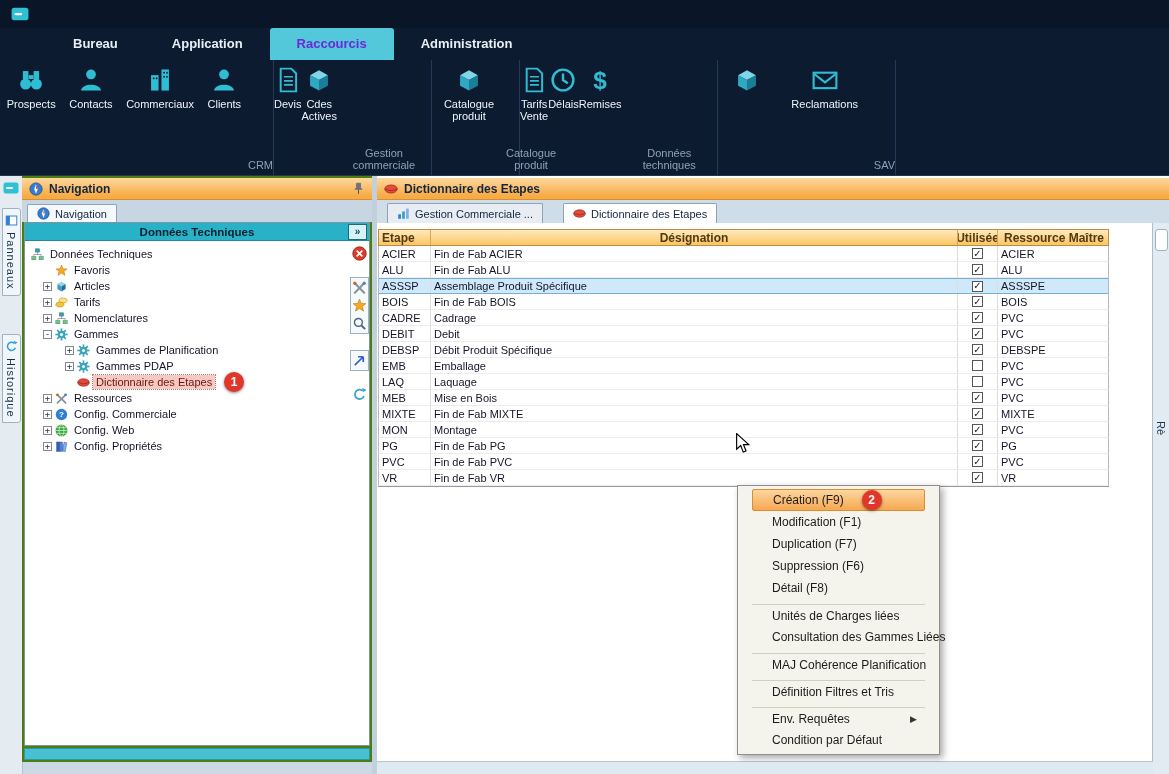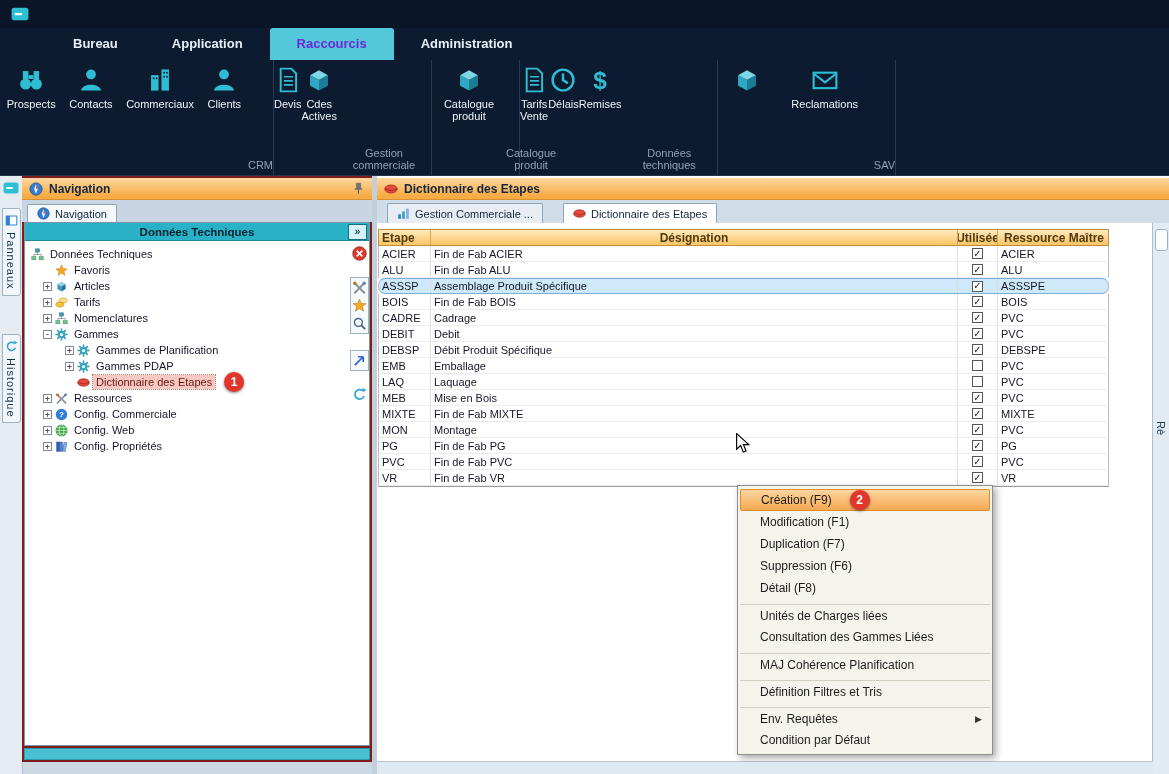--- a/index.html
+++ b/index.html
@@ -26,21 +26,21 @@
   
   #app{position:absolute;left:0;top:176px;right:0;bottom:0;background:#ccd9e4;}
   
   #side-strip{position:absolute;left:0;top:0;bottom:0;width:22px;background:#e4ebf1;border-right:1px solid #b4c3cf;display:flex;flex-direction:column;align-items:center;}
   .strip-icon{width:18px;height:16px;margin:4px 0 12px;}
   .vtab{display:flex;flex-direction:column;align-items:center;gap:5px;border:1px solid #9fb2c2;background:#f0f6fa;border-radius:0 3px 3px 0;padding:5px 1px;width:19px;box-sizing:border-box;}
   .vtab + .vtab{margin-top:38px;}
   .vicon{width:13px;height:13px;}
   .vlabel{writing-mode:vertical-rl;font-size:11px;color:#16324a;letter-spacing:1px;}
   
-  #nav{position:absolute;left:22px;top:0;bottom:12px;width:350px;background:#7f1d1d;}
+  #nav{position:absolute;left:22px;top:0;bottom:12px;width:350px;background:#4d7c0f;}
   .panel-title{position:absolute;left:0;right:0;top:2px;height:22px;display:flex;align-items:center;gap:6px;padding:0 7px;box-sizing:border-box;
     background:linear-gradient(180deg,#fdd89f 0%,#f7ab45 85%);border-bottom:1px solid #d98f2e;color:#13253f;font-weight:bold;font-size:12px;}
   .pticon{width:14px;height:14px;flex:none;}
   .pin{width:13px;height:13px;margin-left:auto;flex:none;}
   .nav-tabs{position:absolute;left:0;right:0;top:24px;height:22px;background:#c7d6e2;display:flex;align-items:flex-end;padding-left:5px;box-sizing:border-box;}
   .ntab{background:#f5f9fc;border:1px solid #8fa3b5;border-bottom:none;border-radius:2px 2px 0 0;padding:2px 9px;font-size:11px;color:#13253f;display:flex;align-items:center;gap:5px;}
   .dticon{width:13px;height:13px;flex:none;}
   .tree-wrap{position:absolute;left:2px;right:2px;top:46px;bottom:16px;background:#ffffff;border:1px solid #7f93a5;overflow:hidden;}
   .tree-header{height:17px;background:#29b2c7;border-bottom:1px solid #1f8a9a;display:flex;align-items:center;justify-content:center;position:relative;font-size:11.5px;font-weight:bold;color:#06222d;}
   .hdr-btn{position:absolute;right:2px;top:1px;width:17px;height:14px;background:#d8f3f8;border:1px solid #15707e;font-size:10px;line-height:13px;text-align:center;color:#0a4a56;font-weight:bold;}
@@ -69,28 +69,28 @@
   .dtab.active{background:#ffffff;}
   .grid-area{position:absolute;left:0;right:16px;top:47px;bottom:12px;background:#ffffff;overflow:hidden;}
   .table{position:absolute;left:1px;top:6px;width:731px;}
   .thead,.trow{display:grid;grid-template-columns:52px 527px 40px 112px;box-sizing:border-box;}
   .thead{height:17px;background:linear-gradient(180deg,#ffeabf,#fbc563);border:1px solid #c08c3e;font-weight:bold;color:#503a10;font-size:12px;}
   .th{display:flex;align-items:center;justify-content:center;border-right:1px solid #d8a858;overflow:hidden;white-space:nowrap;}
   .th:last-child{border-right:none;}
   .th-etape{justify-content:flex-start;padding-left:3px;}
   .trow{height:16px;border-left:1px solid #b9b9b9;border-right:1px solid #b9b9b9;border-bottom:1px solid #ececec;font-size:11px;color:#15152a;align-items:stretch;}
   .tbody{border-bottom:1px solid #9a9a9a;}
-  .trow.selected{background:#cfe9fb;border-top:1px solid #79aed6;border-bottom:1px solid #79aed6;border-radius:7px;}
+  .trow.selected{background:#cfe9fb;border-top:1px solid #79aed6;border-bottom:1px solid #79aed6;}
   .tcell{display:flex;align-items:center;border-right:1px solid #dedede;padding:0 3px;overflow:hidden;white-space:nowrap;}
   .tcell:last-child{border-right:none;}
   .c-used{justify-content:center;}
   .cb{width:11px;height:11px;box-sizing:border-box;border:1px solid #555;background:#fff;display:flex;align-items:center;justify-content:center;font-size:10px;color:#222;line-height:10px;}
   .cb.checked::before{content:"\2713";}
   
-  .ctx{position:absolute;left:360px;top:262px;width:256px;box-sizing:border-box;background:#f4f3ec;border:1px solid #8f8f8f;box-shadow:3px 3px 7px rgba(0,0,0,.35);padding:3px 2px;z-index:20;}
+  .ctx{position:absolute;left:360px;top:262px;width:203px;box-sizing:border-box;background:#f4f3ec;border:1px solid #8f8f8f;box-shadow:3px 3px 7px rgba(0,0,0,.35);padding:3px 14px;z-index:20;}
   .mitem{height:22px;display:flex;align-items:center;padding:0 8px 0 20px;font-size:12px;color:#1c1c1c;position:relative;box-sizing:border-box;cursor:default;}
   .mitem.divider{border-top:1px solid #d2cfc0;margin-top:5px;}
   .mitem.highlighted{background:linear-gradient(180deg,#fcd6a0,#f6a851);border:1px solid #dd8c2f;border-radius:2px;}
   .mlabel{white-space:nowrap;}
   .mbadge{margin-left:18px;}
   .submenu-arrow{margin-left:auto;font-size:9px;color:#333;}
   .submenu-arrow:empty{display:none;}
   
   .right-strip{position:absolute;right:0;top:47px;bottom:0;width:16px;background:#e3ebf2;border-left:1px solid #aebecb;}
   .rstrip-notch{width:11px;height:20px;background:#fbfdfe;border:1px solid #9fb2c2;border-radius:3px;margin:6px auto 0;}

